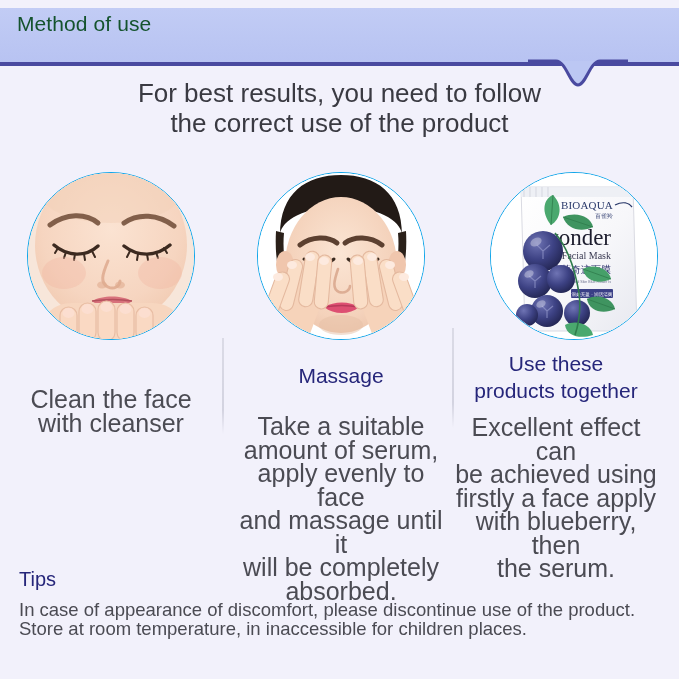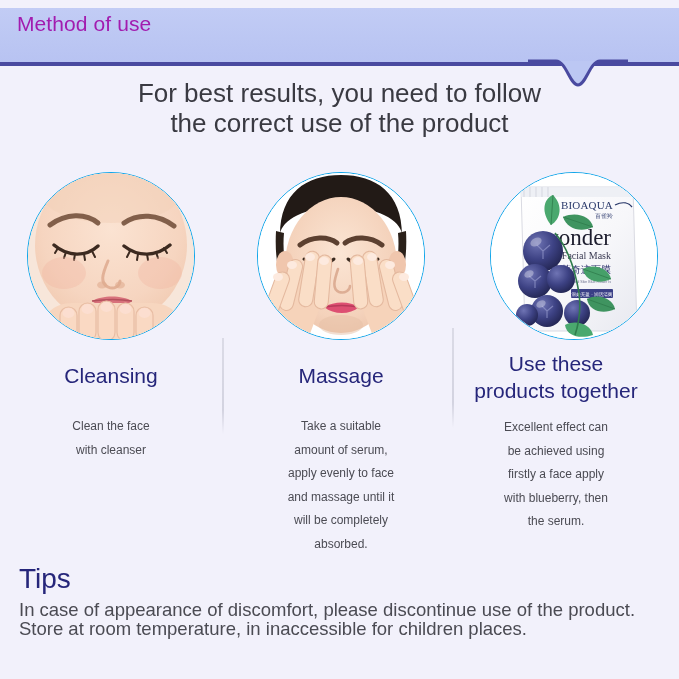--- a/index.html
+++ b/index.html
@@ -23,21 +23,21 @@
     width: 679px;
     height: 54px;
     background: linear-gradient(to bottom, #c2ccf5 0%, #bcc7f3 55%, #b8c3f2 100%);
     box-sizing: border-box;
   }
   .header-title {
     position: absolute;
     left: 17px;
     top: 12px;
     font-size: 21px;
-    color: #a21caf;
+    color: #14532d;
     letter-spacing: 0.1px;
     white-space: nowrap;
   }
   .header-rule {
     position: absolute;
     left: 0;
     top: 62px;
     width: 679px;
     height: 4px;
     background: #4a4aa0;
@@ -106,38 +106,38 @@
   .col-3 { left: 450px; top: 350px; width: 212px; }
 
   .col-title {
     color: #26267a;
     font-size: 21px;
     line-height: 27px;
     margin: 0 0 0 0;
   }
   .col-body {
     color: #4b4b53;
-    font-size: 12px;
+    font-size: 25px;
     line-height: 23.5px;
     margin: 0;
   }
   .col-1 .col-body { margin-top: 26px; }
   .col-2 .col-body { margin-top: 26px; }
   .col-3 .col-body { margin-top: 12px; }
 
   
   .tips {
     position: absolute;
     left: 19px;
     top: 566px;
     width: 650px;
   }
   .tips-title {
     color: #26267a;
-    font-size: 28px;
+    font-size: 20px;
     line-height: 26px;
     margin: 0 0 8px 0;
   }
   .tips-body {
     color: #4b4b53;
     font-size: 18.5px;
     line-height: 19px;
     margin: 0;
   }
 </style>
@@ -337,21 +337,20 @@
       </g>
       <path d="M64,60 C76,74 84,96 88,120 C90,136 88,150 84,162" stroke="#2f7c4c" stroke-width="1.6" fill="none"></path>
     </svg>
   </div>
 </div>
 
 <div class="divider divider-1"></div>
 <div class="divider divider-2"></div>
 
 <div class="col col-1">
-  <div class="col-title">Cleansing</div>
   <div class="col-body" style="white-space:pre-line;">Clean the face
 with cleanser</div>
 </div>
 
 <div class="col col-2">
   <div class="col-title">Massage</div>
   <div class="col-body" style="white-space:pre-line;">Take a suitable
 amount of serum,
 apply evenly to face
 and massage until it

